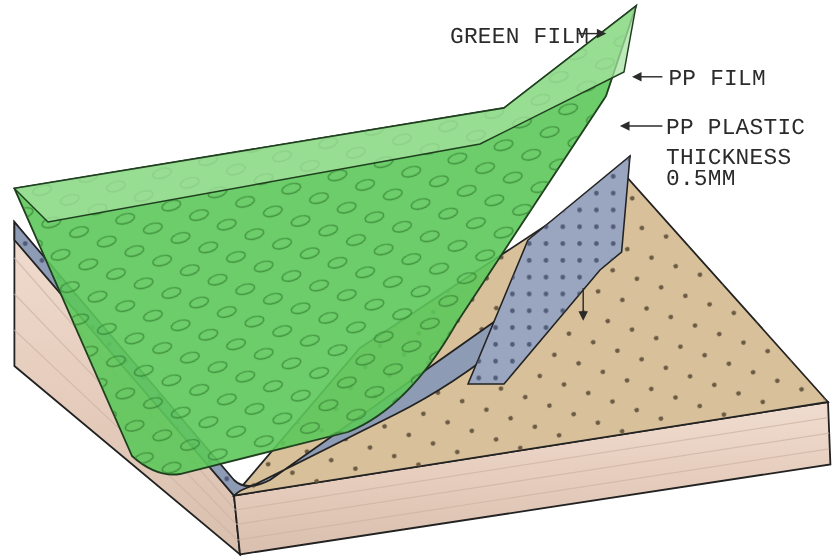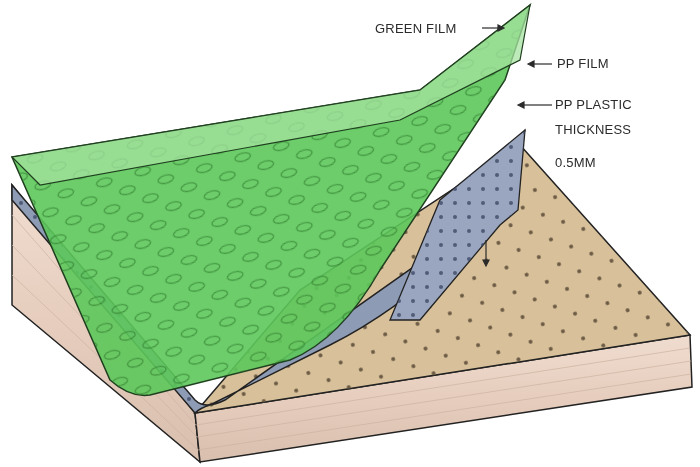--- a/index.html
+++ b/index.html
@@ -1,18 +1,18 @@
 <!DOCTYPE html>
 <html><head>
 <meta charset="utf-8">
 <style>
   html,body{margin:0;padding:0;background:#ffffff;}
   #stage{position:relative;width:700px;height:467px;overflow:hidden;background:#fff;}
   svg{position:absolute;left:0;top:0;}
-  .lbl{position:absolute;font-family:Liberation Sans, sans-serif;font-size:13px;color:#2b2b2b;letter-spacing:0.2px;white-space:nowrap;line-height:1;}
+  .lbl{position:absolute;font-family:Liberation Mono, monospace;font-size:19px;color:#2b2b2b;letter-spacing:0.2px;white-space:nowrap;line-height:1;}
 </style>
 </head>
 <body>
 
 <div id="stage">
 <svg width="700" height="467" viewBox="0 0 700 467">
   <defs>
     <pattern id="holes" width="34" height="26" patternUnits="userSpaceOnUse" patternTransform="rotate(-18)">
       <circle cx="8" cy="8" r="2" fill="#6b5a44"></circle>
       <circle cx="25" cy="21" r="2" fill="#6b5a44"></circle>
@@ -66,14 +66,14 @@
     <polygon points="528,64 534,61 534,67"></polygon>
     <line x1="552" y1="105" x2="522" y2="105"></line>
     <polygon points="518,105 524,102 524,108"></polygon>
     <line x1="486" y1="240" x2="486" y2="262"></line>
     <polygon points="486,266 483,260 489,260"></polygon>
   </g>
 </svg>
 <span class="lbl" style="left:557px;top:57px;">PP FILM</span>
 <span class="lbl" style="left:555px;top:123px;">THICKNESS</span>
 <span class="lbl" style="left:555px;top:98px;">PP PLASTIC</span>
-<span class="lbl" style="left:555px;top:156px;">0.5MM</span>
+<span class="lbl" style="left:555px;top:140px;">0.5MM</span>
 </div>
 
 </body></html>

